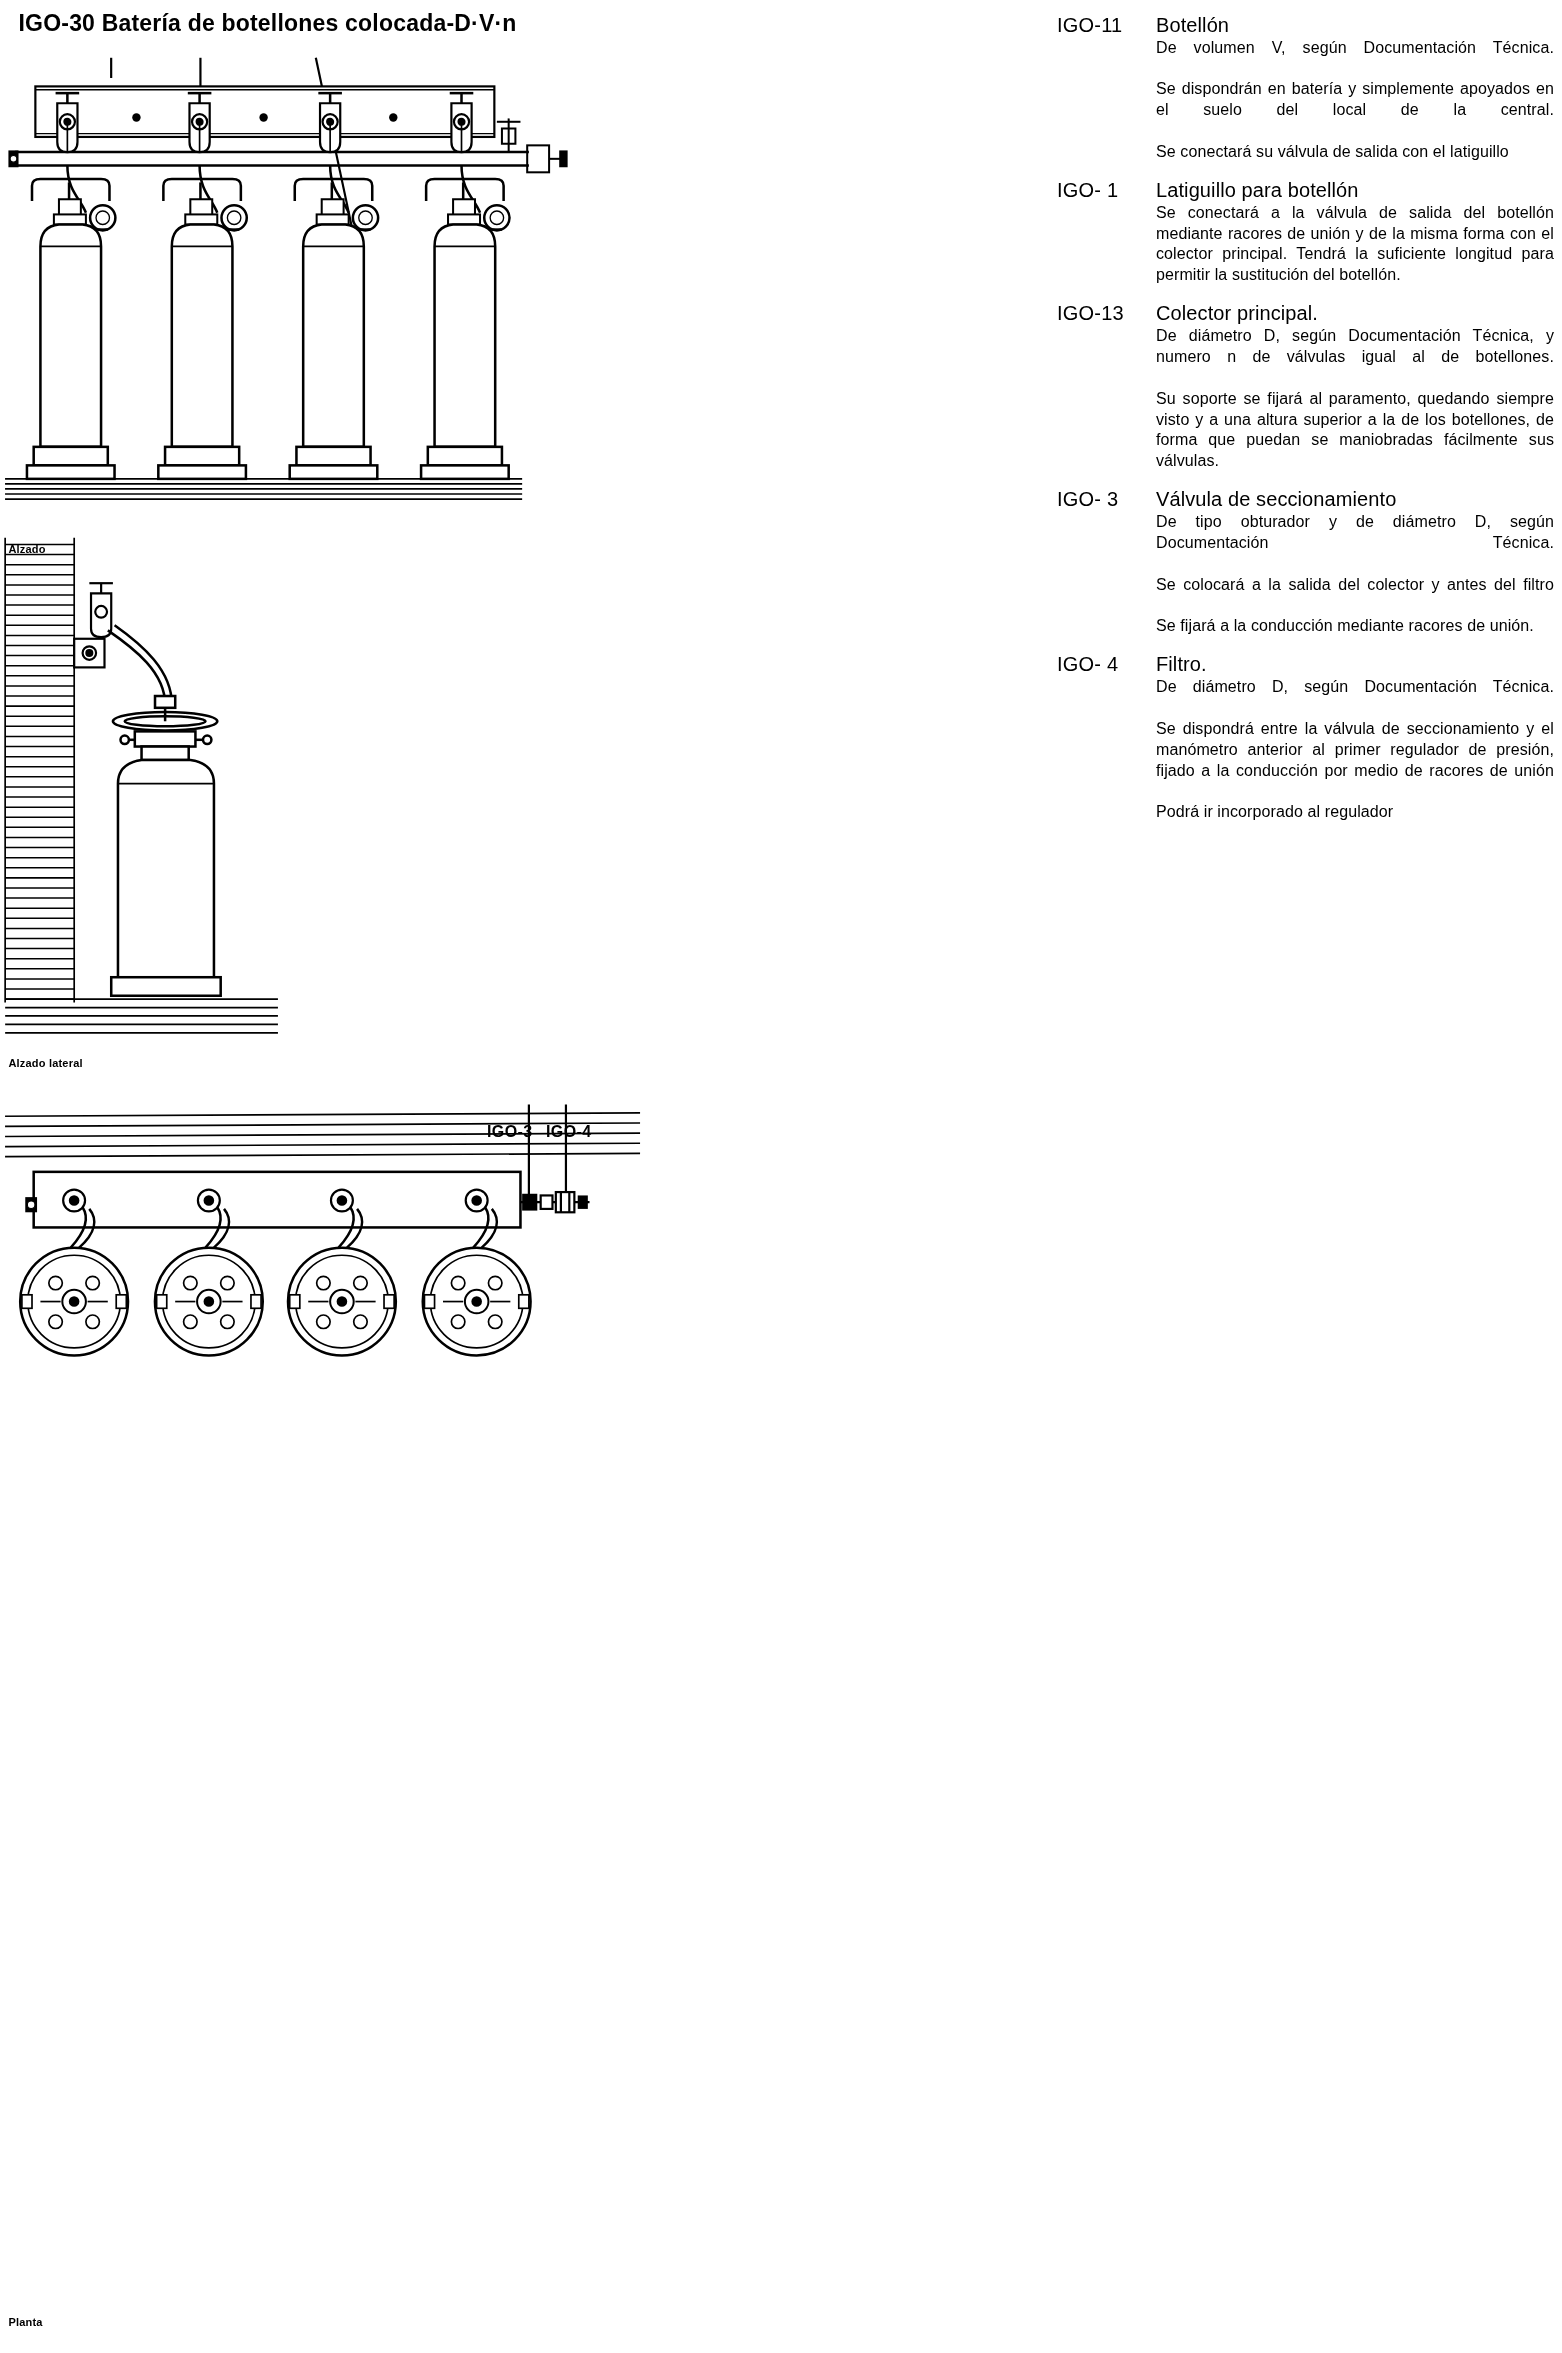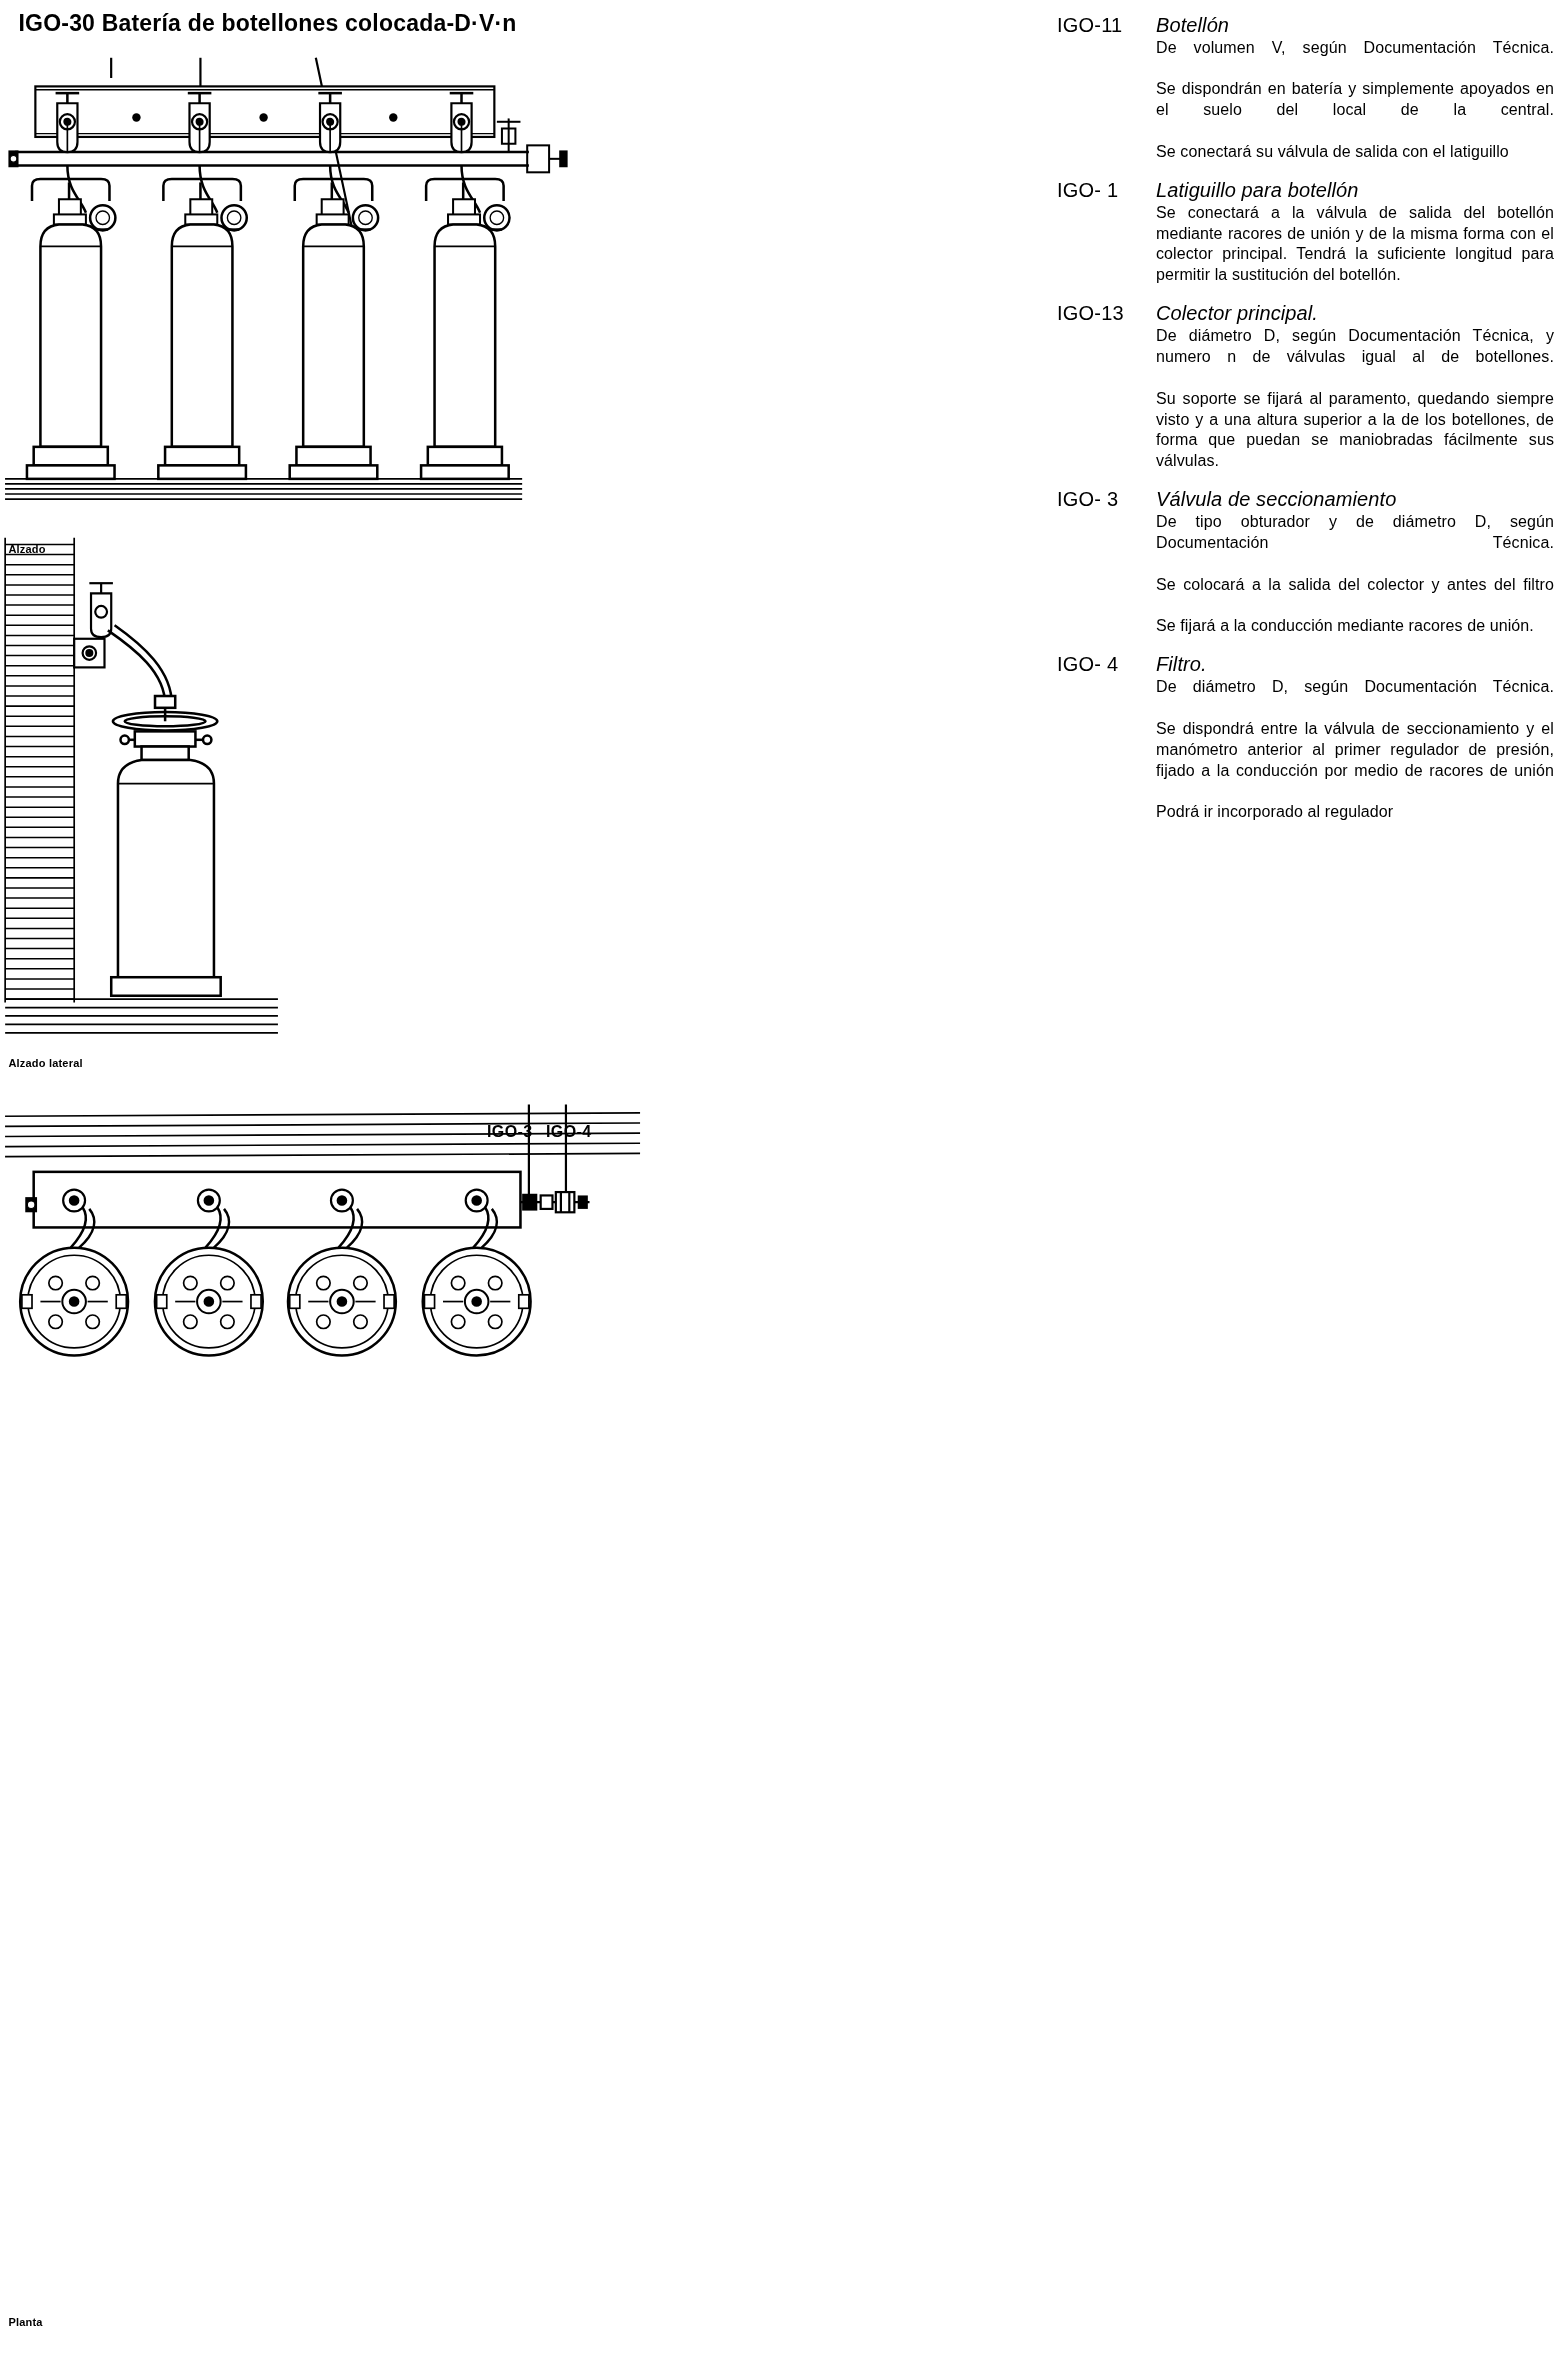--- a/index.html
+++ b/index.html
@@ -70,21 +70,20 @@
     width: 99px;
     flex: 0 0 99px;
     font-size: 20px;
     letter-spacing: 0.2px;
     white-space: pre;
     text-align: left;
   }
   .spec-title {
     font-size: 20px;
     letter-spacing: 0.1px;
-    font-style: italic;
   }
   .spec-body {
     margin-left: 99px;
     font-size: 16px;
     line-height: 1.30;
     text-align: justify;
     text-justify: inter-word;
     letter-spacing: 0.1px;
   }
   .spec-para {

